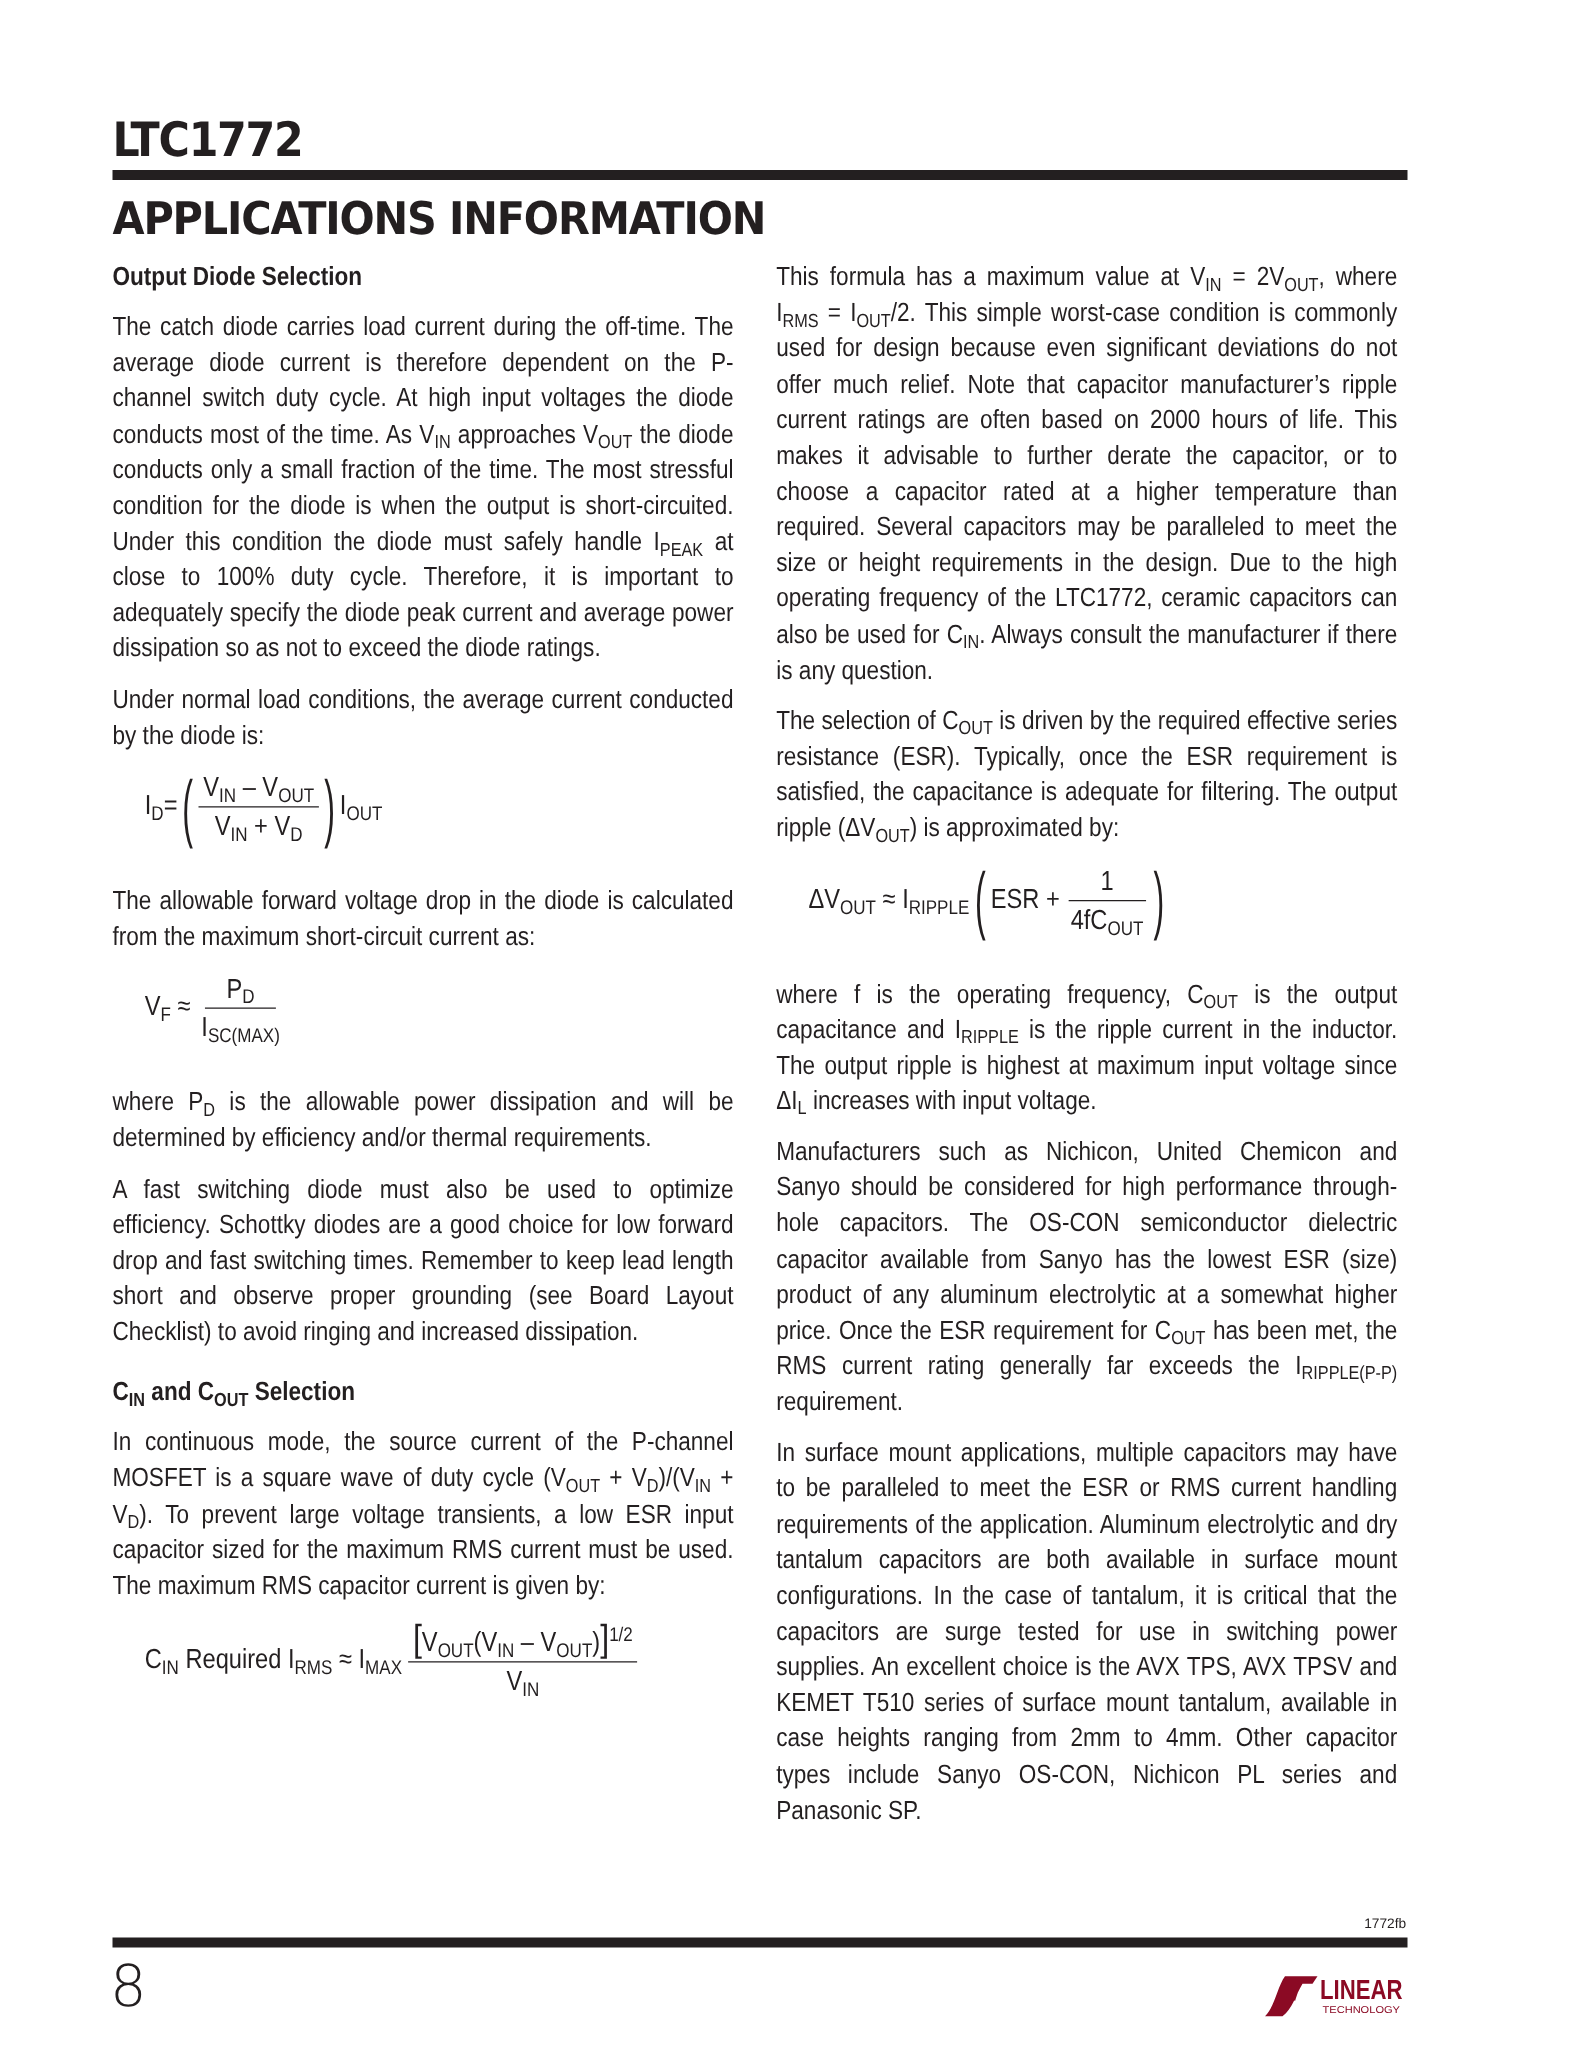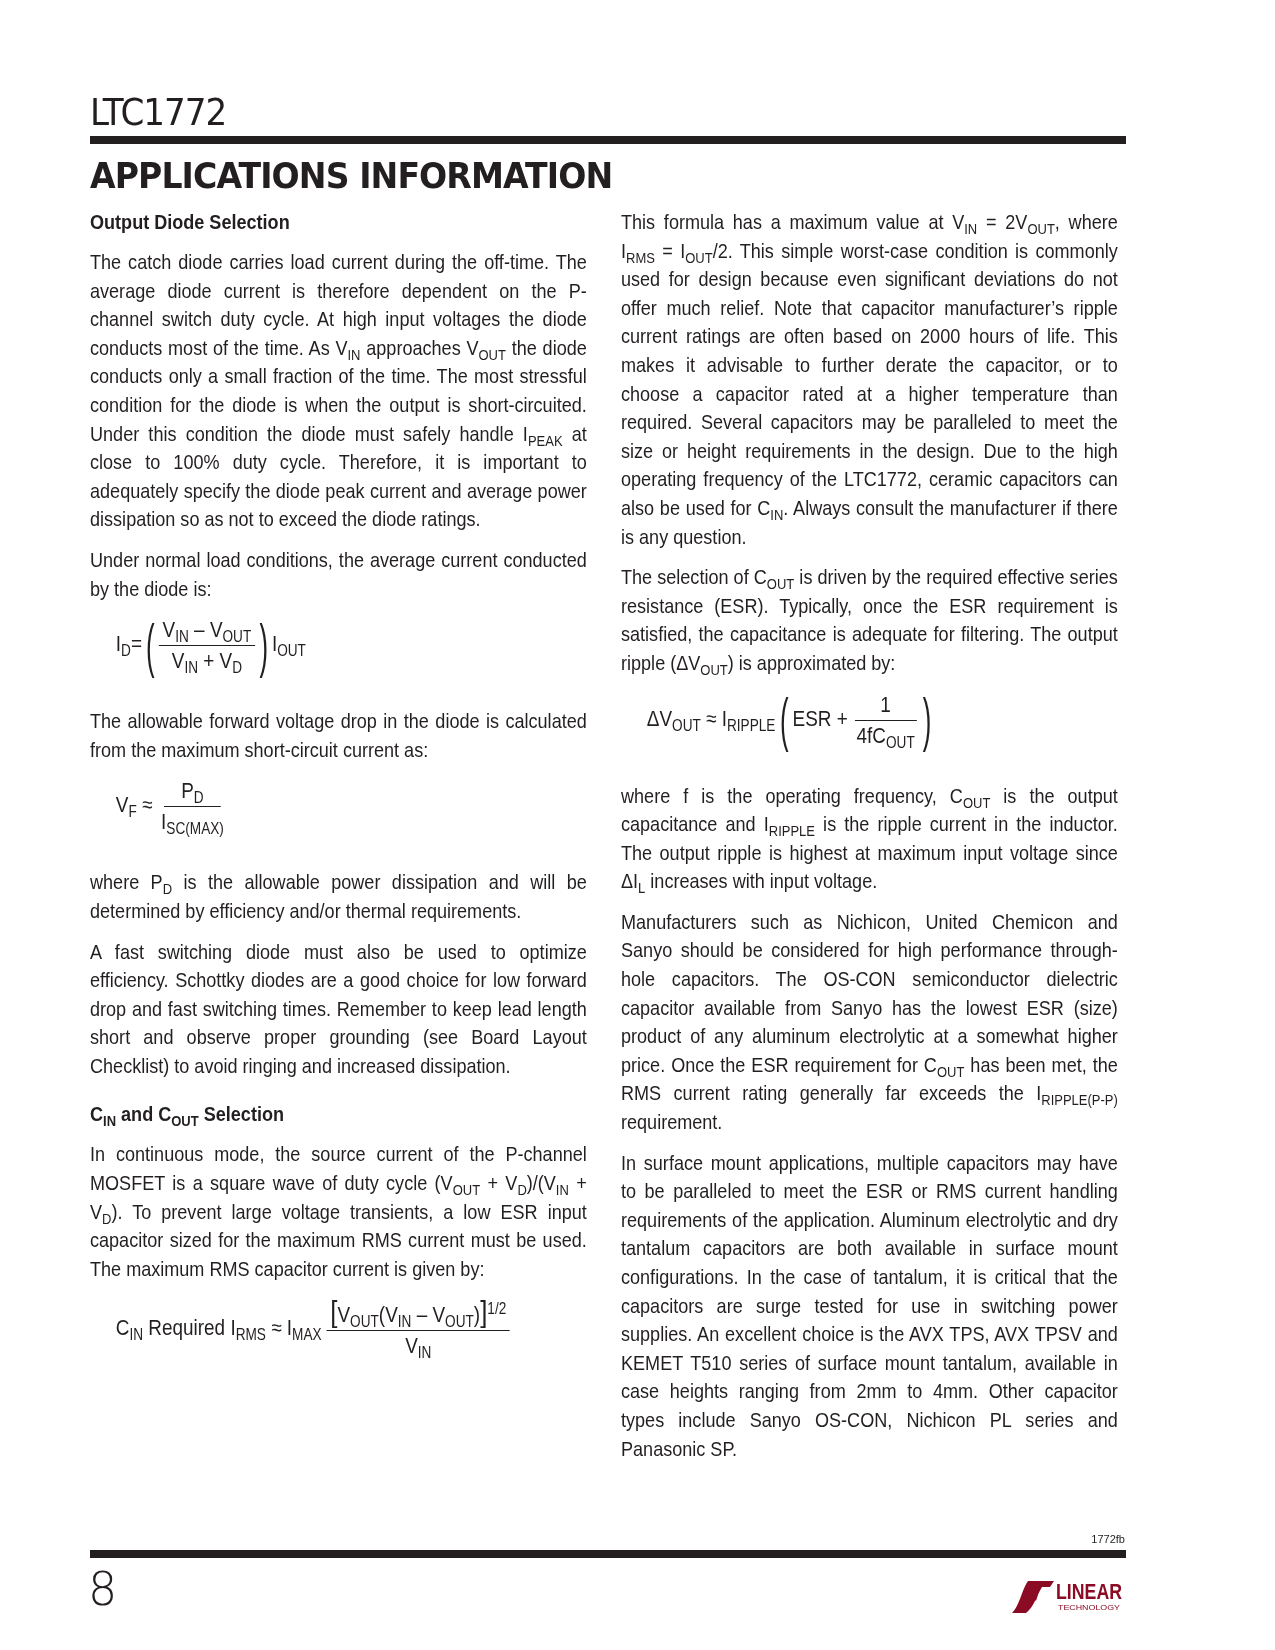--- a/index.html
+++ b/index.html
@@ -1,18 +1,18 @@
 <!DOCTYPE html>
 <html><head>
 <meta charset="utf-8">
 <style>
   html, body { margin: 0; padding: 0; background: #ffffff; }
   body { width: 1275px; height: 1650px; position: relative; overflow: hidden;
          font-family: "Liberation Sans", sans-serif; color: #231f20; }
-  .part { position: absolute; left: 90px; top: 90px; font-size: 38px; font-weight: 400;
+  .part { position: absolute; left: 90px; top: 90px; font-size: 38px; font-weight: 700;
           letter-spacing: -1px; font-family: "DejaVu Sans", sans-serif; font-stretch: condensed; }
   .rule-top { position: absolute; left: 90px; top: 136px; width: 1036px; height: 8px; background: #231f20; }
   .section-title { position: absolute; left: 90px; top: 155px; font-size: 36px; font-weight: 900;
                    font-family: "DejaVu Sans", sans-serif; letter-spacing: -1px; transform: scaleX(0.92);
                    transform-origin: left; }
   .col { position: absolute; top: 208px; width: 498px; font-size: 21px; line-height: 28.6px;
          text-align: justify; font-stretch: condensed; }
   .col-left { left: 90px; }
   .col-right { left: 621px; }
   .cond { display: inline-block; transform: scaleX(0.86); transform-origin: left top; width: 116%; }

